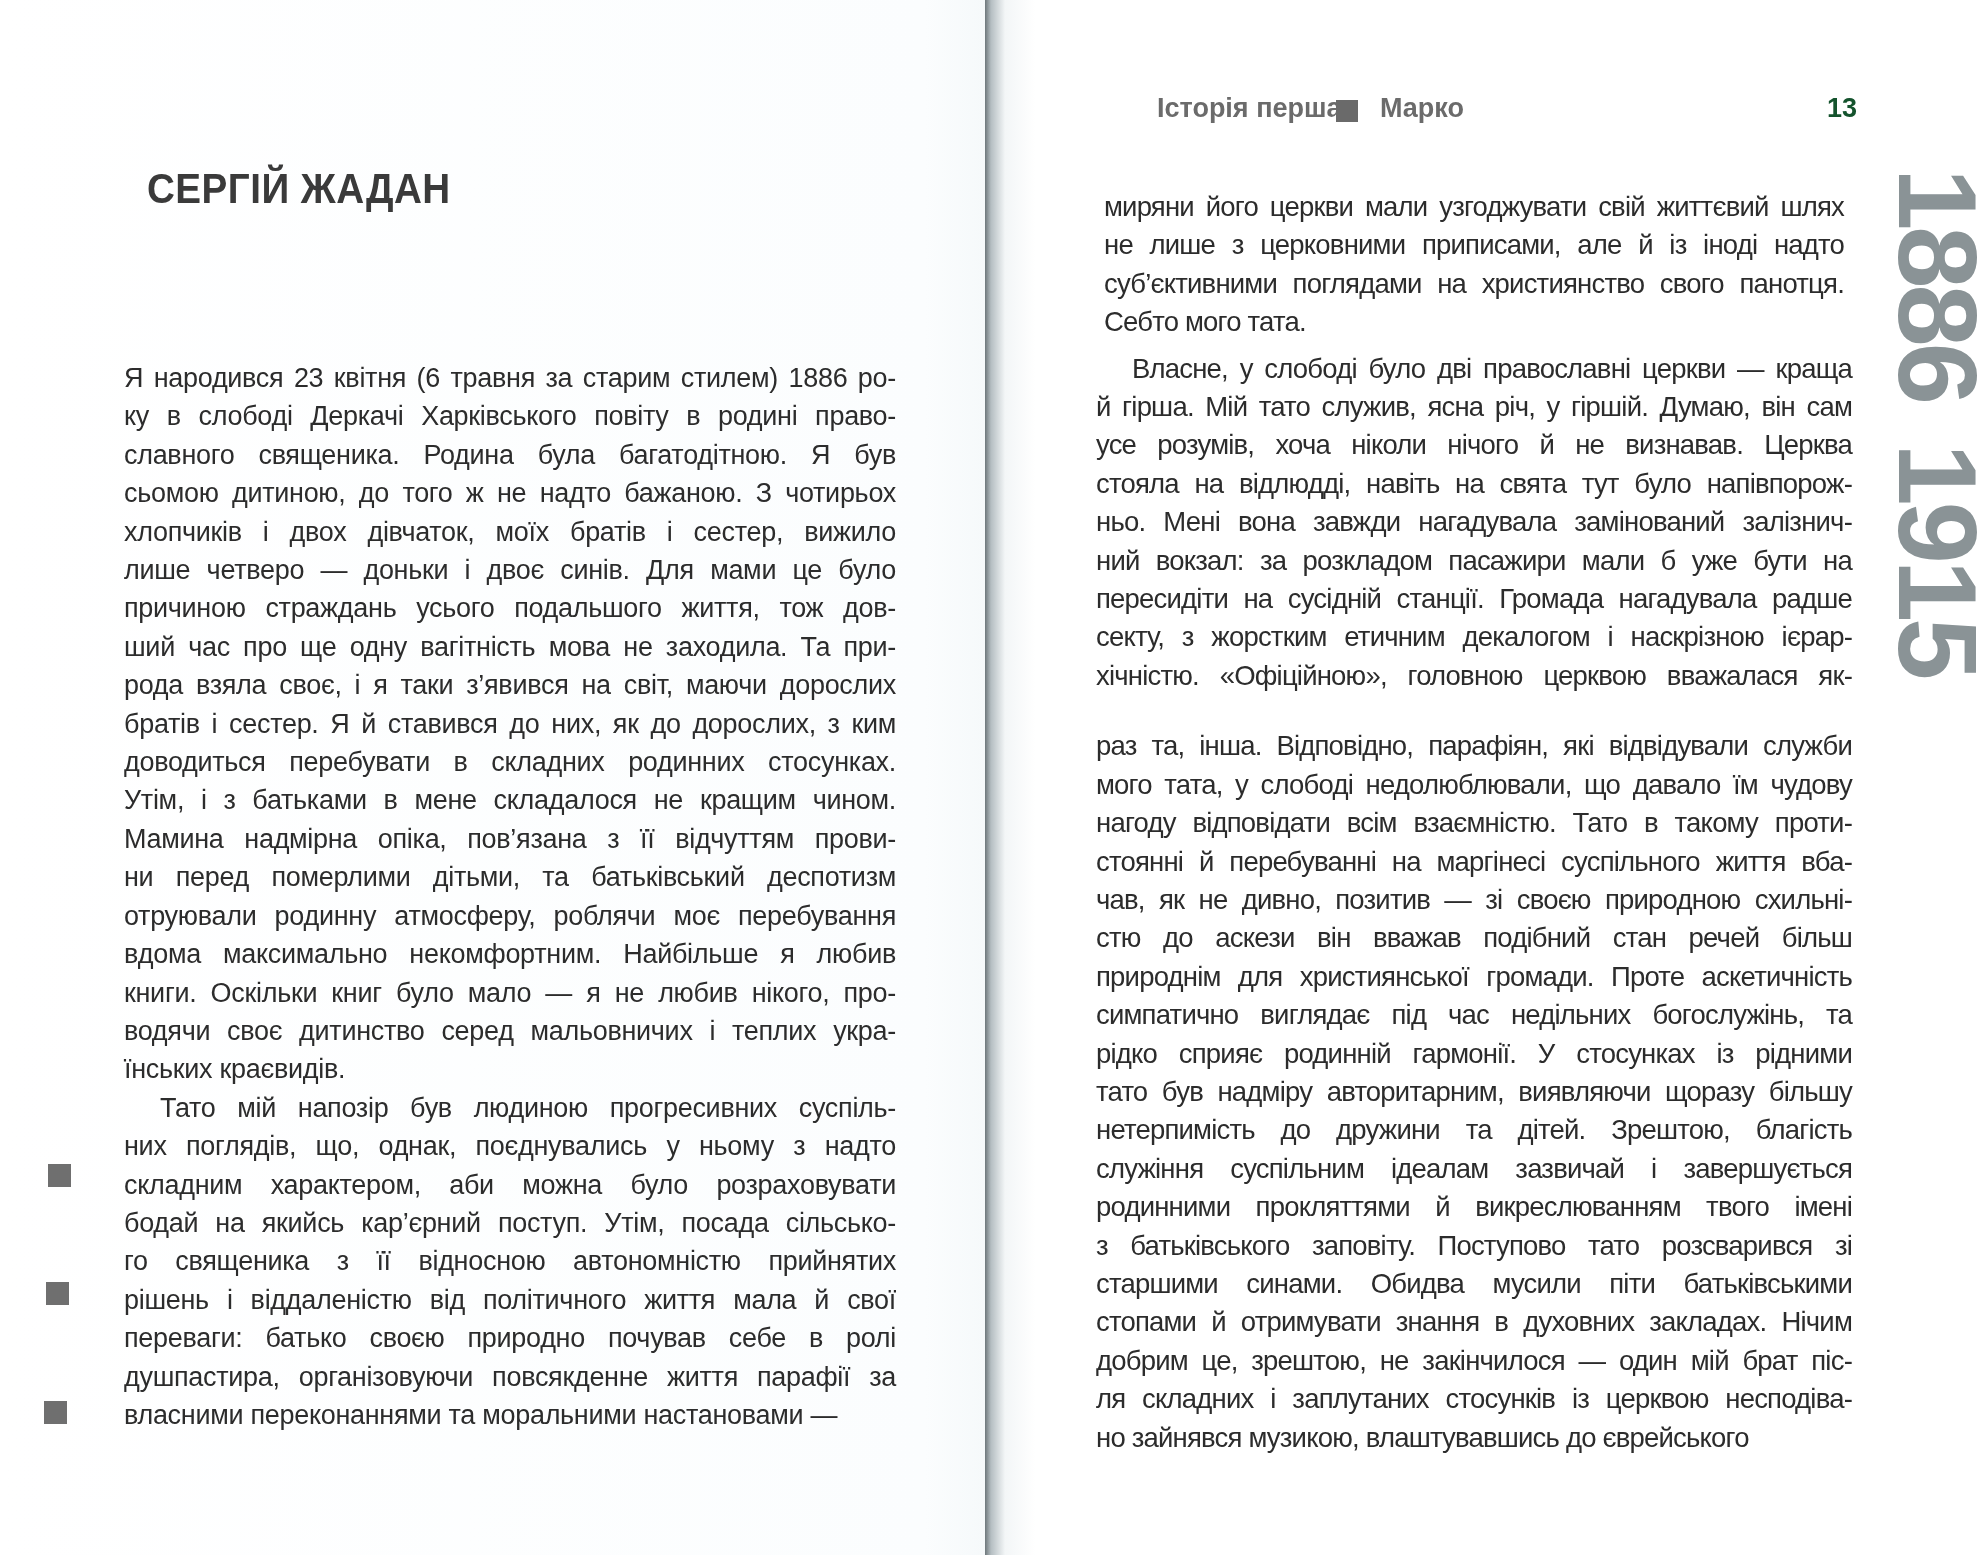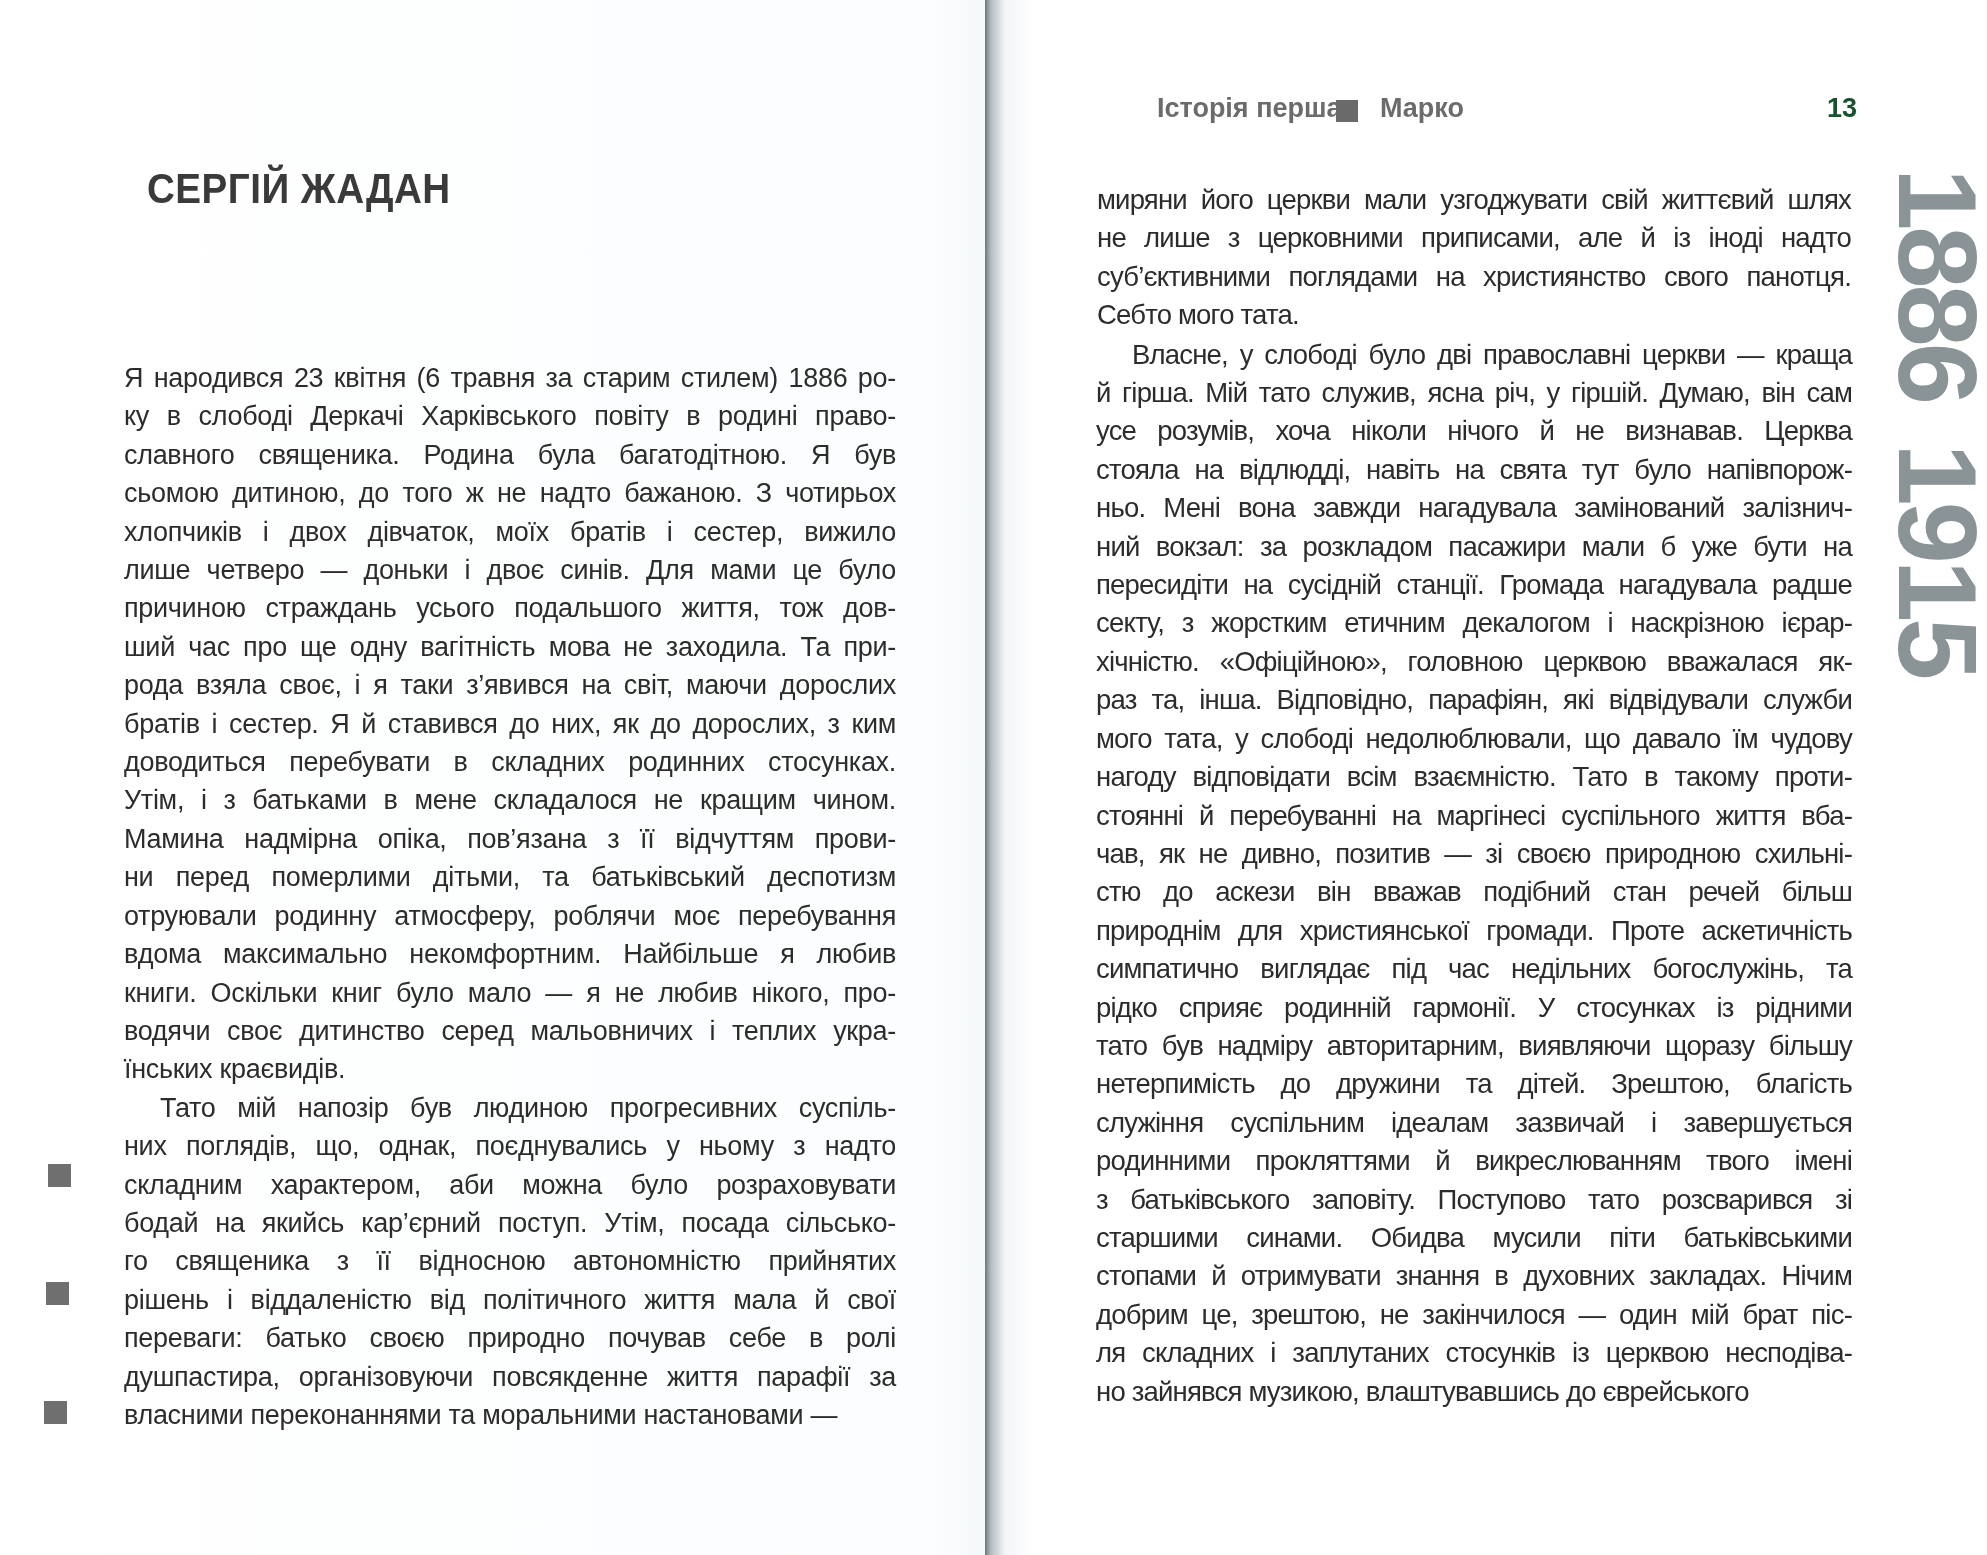--- a/index.html
+++ b/index.html
@@ -204,37 +204,37 @@
 </div>
 
 <div class="running-head">
   <span class="chapter">Історія перша</span>
   <span class="square"></span>
   <span class="section">Марко</span>
   <span class="page-number">13</span>
 </div>
 
 <div class="text-block right-text">
-  <p style="margin:1px" id="rp0">
+  <p style="margin:8px" id="rp0">
       <span class="line" style="width: auto; display: block;">миряни його церкви мали узгоджувати свій життєвий шлях</span>
       <span class="line" style="width: auto; display: block;">не лише з церковними приписами, але й із іноді надто</span>
       <span class="line" style="width: auto; display: block;">суб’єктивними поглядами на християнство свого панотця.</span>
       <span class="line last" style="width: auto; display: block;">Себто мого тата.</span>
     </p>
   <p style="margin:0" id="rp1">
       <span class="line indent" style="width: auto; display: block;">Власне, у слободі було дві православні церкви — краща</span>
       <span class="line" style="width: auto; display: block;">й гірша. Мій тато служив, ясна річ, у гіршій. Думаю, він сам</span>
       <span class="line" style="width: auto; display: block;">усе розумів, хоча ніколи нічого й не визнавав. Церква</span>
       <span class="line" style="width: auto; display: block;">стояла на відлюдді, навіть на свята тут було напівпорож-</span>
       <span class="line" style="width: auto; display: block;">ньо. Мені вона завжди нагадувала замінований залізнич-</span>
       <span class="line" style="width: auto; display: block;">ний вокзал: за розкладом пасажири мали б уже бути на</span>
       <span class="line" style="width: auto; display: block;">пересидіти на сусідній станції. Громада нагадувала радше</span>
       <span class="line" style="width: auto; display: block;">секту, з жорстким етичним декалогом і наскрізною ієрар-</span>
       <span class="line" style="width: auto; display: block;">хічністю. «Офіційною», головною церквою вважалася як-</span>
-      <span class="line" style="width: auto; display: block;">раз та, інша. Відповідно, парафіян, які відвідували служби</span>
+      <span class="line" style="width: auto; display: block; margin-top: 32px;">раз та, інша. Відповідно, парафіян, які відвідували служби</span>
       <span class="line" style="width: auto; display: block;">мого тата, у слободі недолюблювали, що давало їм чудову</span>
       <span class="line" style="width: auto; display: block;">нагоду відповідати всім взаємністю. Тато в такому проти-</span>
       <span class="line" style="width: auto; display: block;">стоянні й перебуванні на маргінесі суспільного життя вба-</span>
       <span class="line" style="width: auto; display: block;">чав, як не дивно, позитив — зі своєю природною схильні-</span>
       <span class="line" style="width: auto; display: block;">стю до аскези він вважав подібний стан речей більш</span>
       <span class="line" style="width: auto; display: block;">природнім для християнської громади. Проте аскетичність</span>
       <span class="line" style="width: auto; display: block;">симпатично виглядає під час недільних богослужінь, та</span>
       <span class="line" style="width: auto; display: block;">рідко сприяє родинній гармонії. У стосунках із рідними</span>
       <span class="line" style="width: auto; display: block;">тато був надміру авторитарним, виявляючи щоразу більшу</span>
       <span class="line" style="width: auto; display: block;">нетерпимість до дружини та дітей. Зрештою, благість</span>

